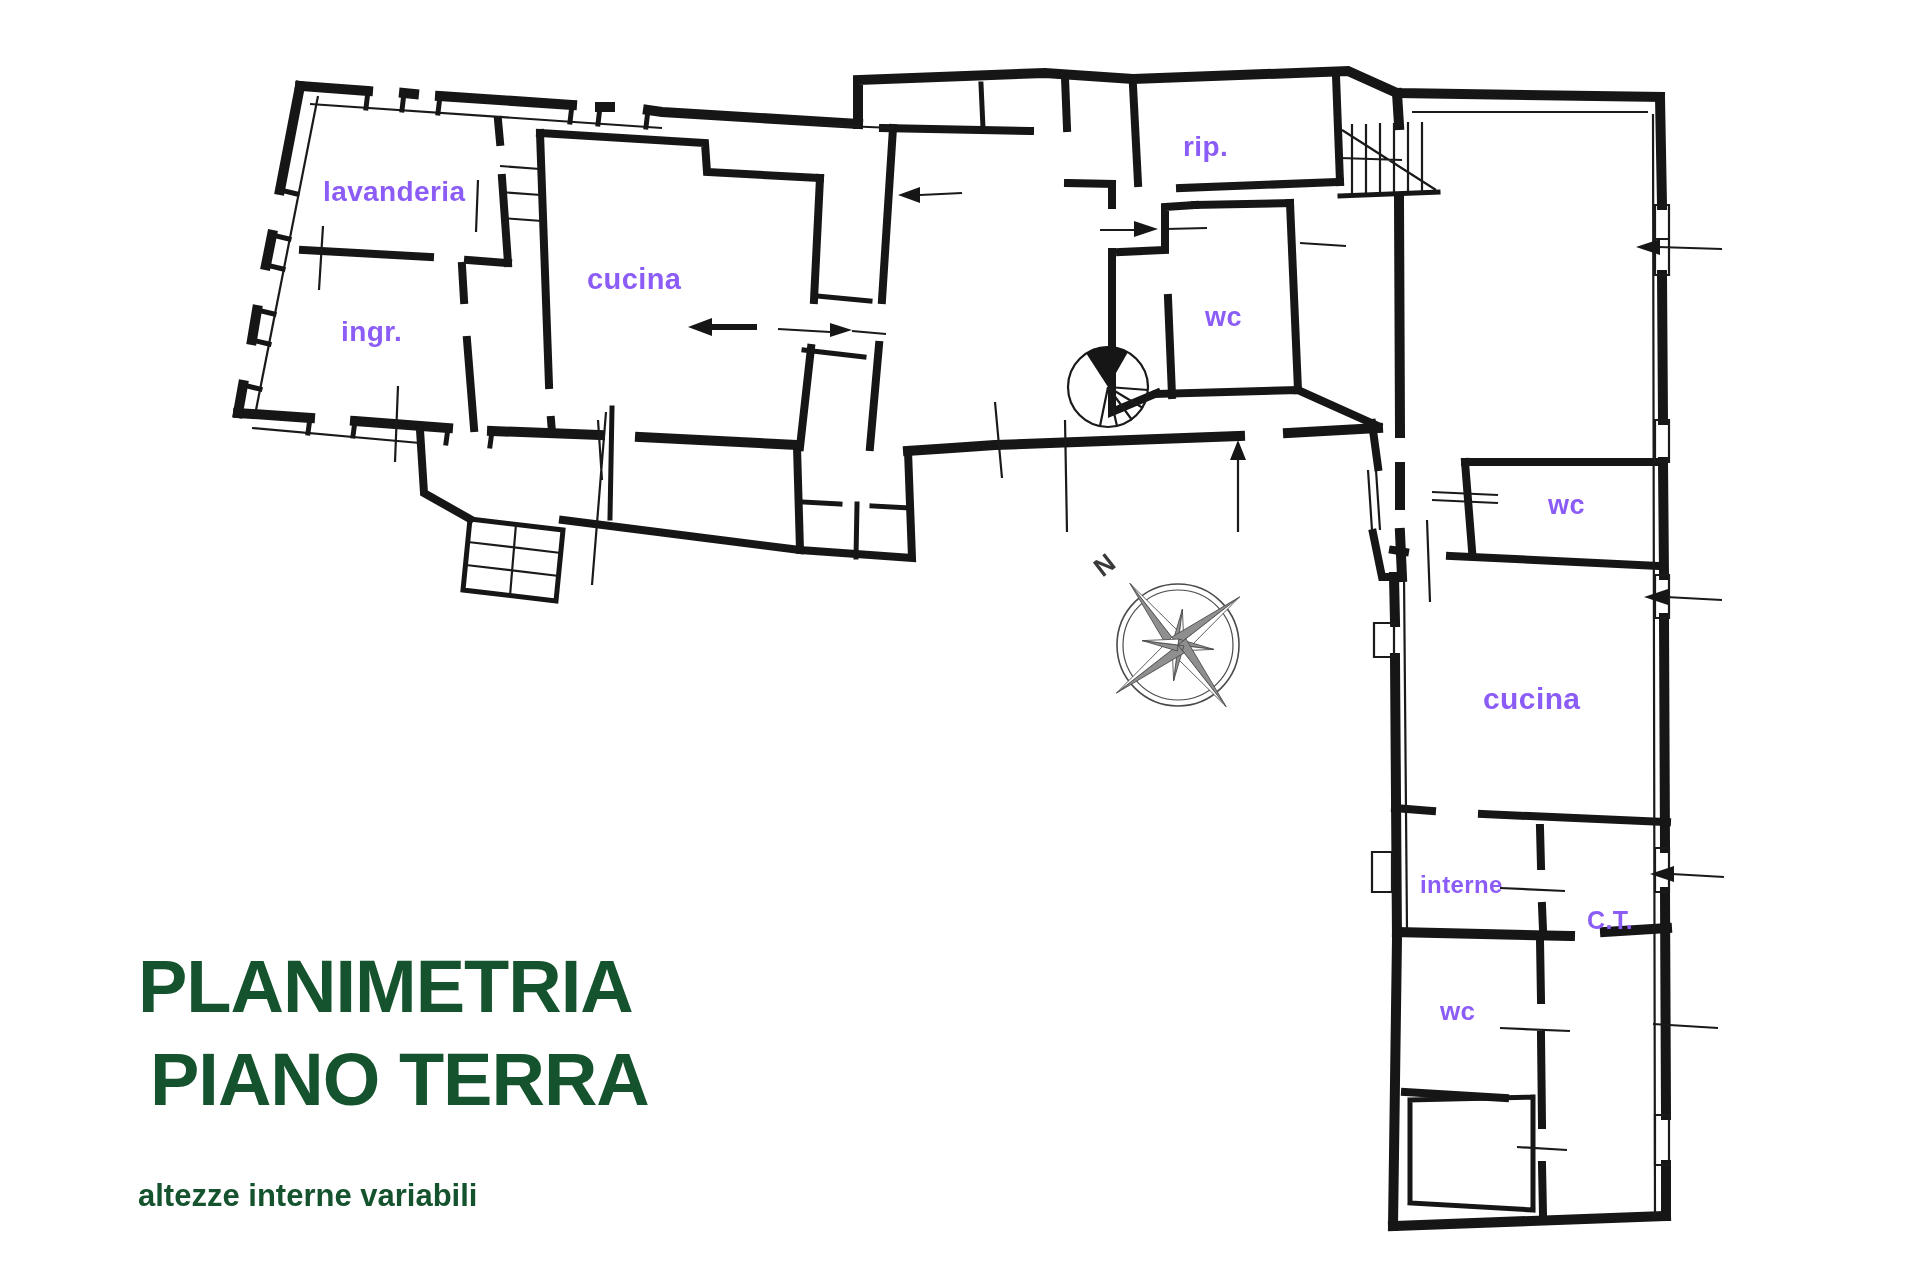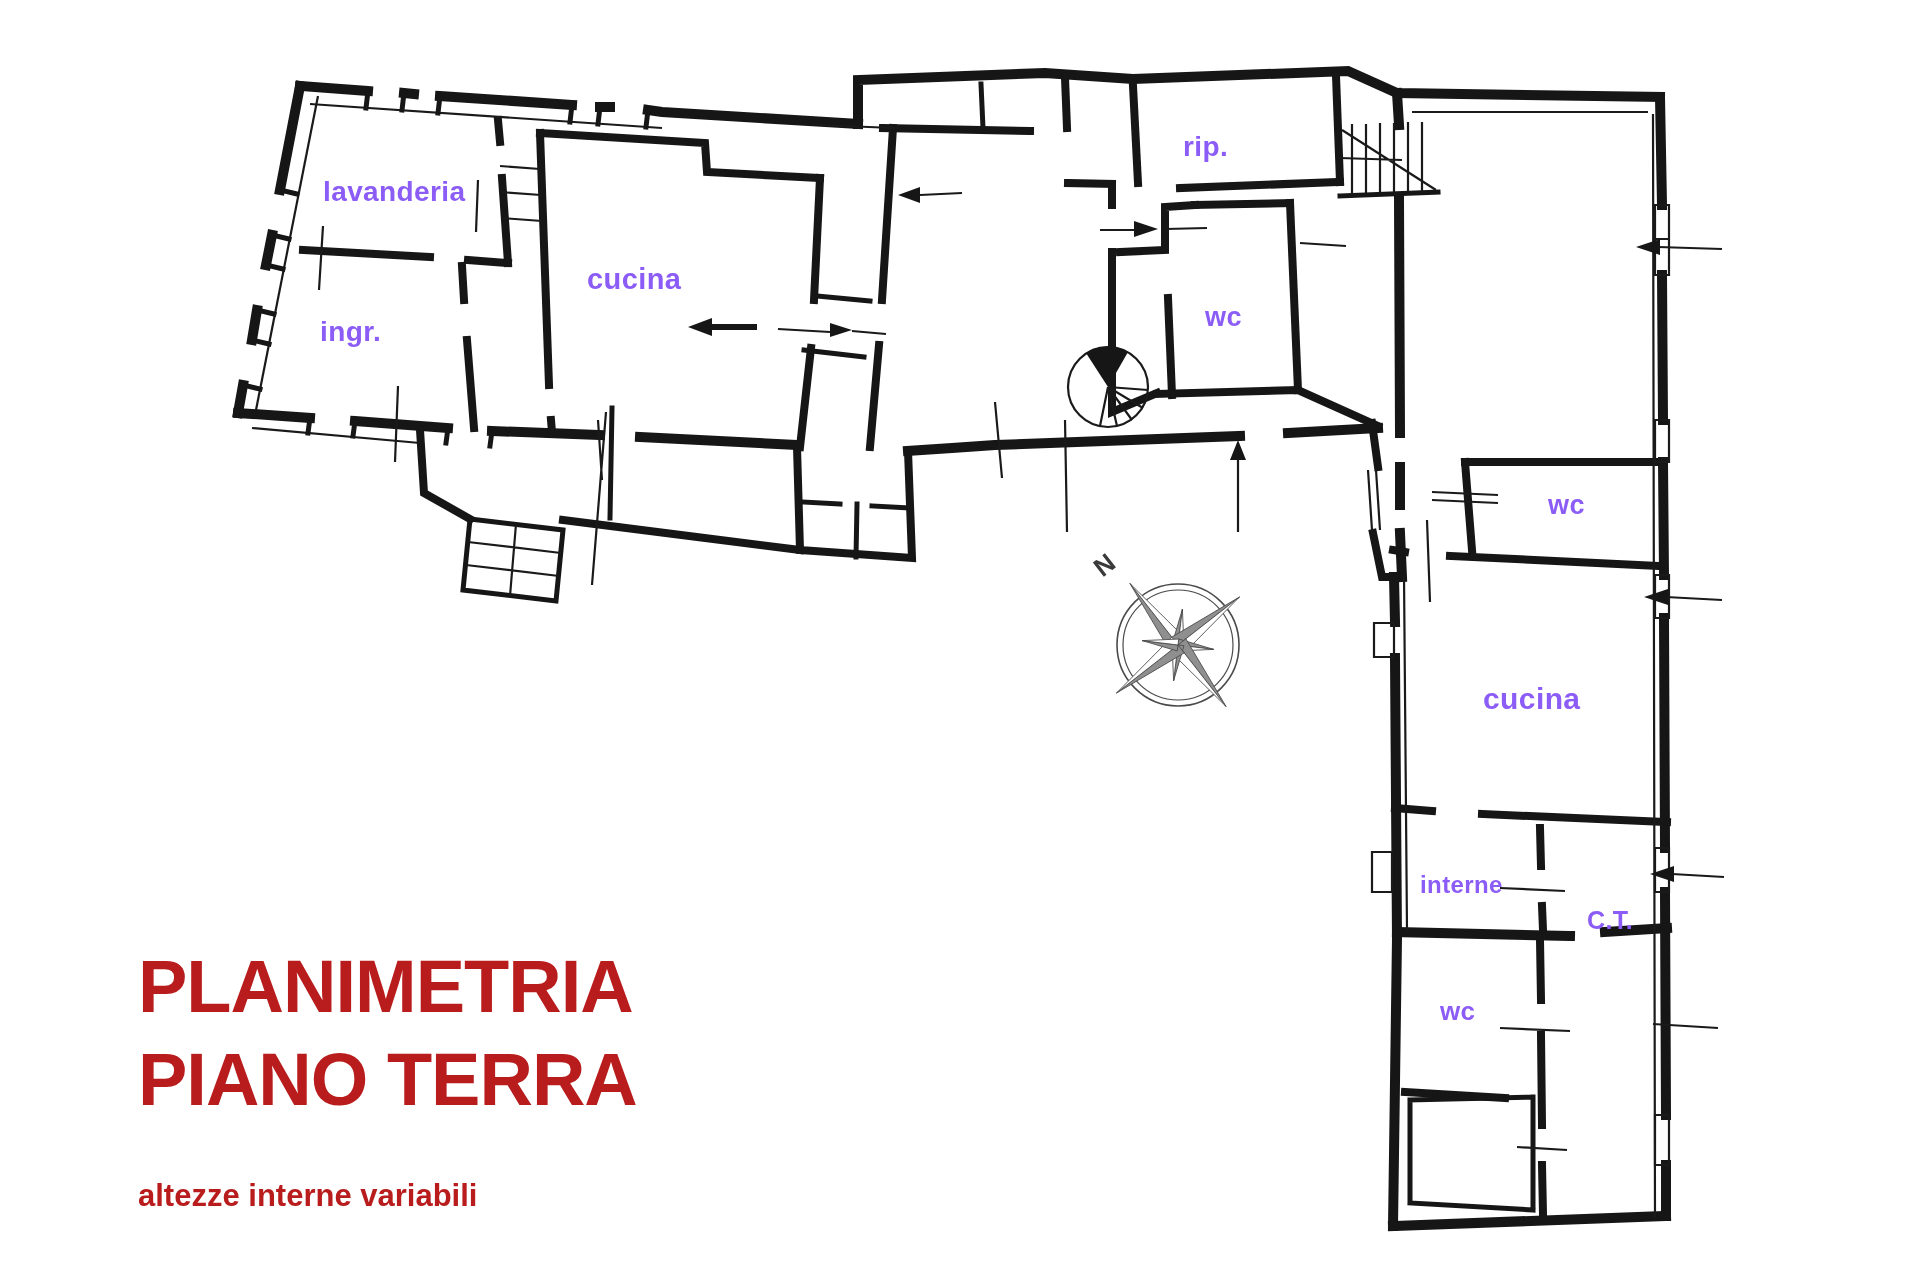--- a/index.html
+++ b/index.html
@@ -5,23 +5,23 @@
   html,body{margin:0;padding:0;background:#ffffff;}
   body{width:1920px;height:1280px;font-family:"Liberation Sans",sans-serif;}
   .stage{position:relative;width:1920px;height:1280px;background:#fff;overflow:hidden;}
   .plan-svg{position:absolute;left:0;top:0;}
   .w10{stroke:#161616;stroke-width:10;fill:none;stroke-linecap:square;stroke-linejoin:miter;}
   .w8{stroke:#161616;stroke-width:8;fill:none;stroke-linecap:square;stroke-linejoin:miter;}
   .w5{stroke:#161616;stroke-width:5;fill:none;stroke-linecap:square;}
   .w2{stroke:#1a1a1a;stroke-width:2.2;fill:none;stroke-linecap:butt;}
   .fillb{fill:#161616;stroke:none;}
   .room-label{position:absolute;font-weight:700;color:#8b5cf6;white-space:nowrap;letter-spacing:.4px;}
-  .title-line{position:absolute;left:138px;color:#b91c1c;font-weight:700;letter-spacing:-1px;line-height:1;text-align:center;}
+  .title-line{position:absolute;left:138px;color:#14532d;font-weight:700;letter-spacing:-1px;line-height:1;text-align:center;}
   #title-line1{top:950px;font-size:74px;}
-  #title-line2{top:1043px;font-size:74px;}
+  #title-line2{top:1043px;font-size:74px;margin-left:12px;}
   #subtitle{top:1180px;font-size:31px;letter-spacing:0;}
   .compass-n{font:700 26px "Liberation Sans",sans-serif;fill:#3a3a3a;}
 </style>
 </head>
 <body>
 
 <div class="stage">
 
   <svg class="plan-svg" width="1920" height="1280" viewBox="0 0 1920 1280">
 
@@ -167,21 +167,21 @@
           <path d="M1100,645 L1178,635 L1178,645 Z" fill="#ffffff" stroke="#4a4a4a" stroke-width="0.8"></path>
           <path d="M1152.5441558772843,619.5441558772843 L1173.7573593128807,649.2426406871193 L1178,645 Z" fill="#8f8f8f" stroke="#4a4a4a" stroke-width="0.8"></path>
           <path d="M1152.5441558772843,619.5441558772843 L1182.2426406871193,640.7573593128807 L1178,645 Z" fill="#ffffff" stroke="#4a4a4a" stroke-width="0.8"></path>
         </g>
       <text class="compass-n" transform="translate(1110,572) rotate(-38)" text-anchor="middle">N</text>
     </g>
   </svg>
 
   <div id="labels">
       <div class="room-label" style="left: 323px; top: 176px; font-size: 28px;">lavanderia</div>
-      <div class="room-label" style="left: 320px; top: 316px; font-size: 28px;">ingr.</div>
+      <div class="room-label" style="left: 341px; top: 316px; font-size: 28px;">ingr.</div>
       <div class="room-label" style="left: 587px; top: 263px; font-size: 29px;">cucina</div>
       <div class="room-label" style="left: 1183px; top: 131px; font-size: 28px;">rip.</div>
       <div class="room-label" style="left: 1205px; top: 302px; font-size: 27px;">wc</div>
       <div class="room-label" style="left: 1548px; top: 490px; font-size: 27px;">wc</div>
       <div class="room-label" style="left: 1483px; top: 682px; font-size: 30px;">cucina</div>
       <div class="room-label" style="left: 1420px; top: 871px; font-size: 24px;">interne</div>
       <div class="room-label" style="left: 1587px; top: 906px; font-size: 25px;">C.T.</div>
       <div class="room-label" style="left: 1440px; top: 996px; font-size: 26px;">wc</div>
     </div>
 

